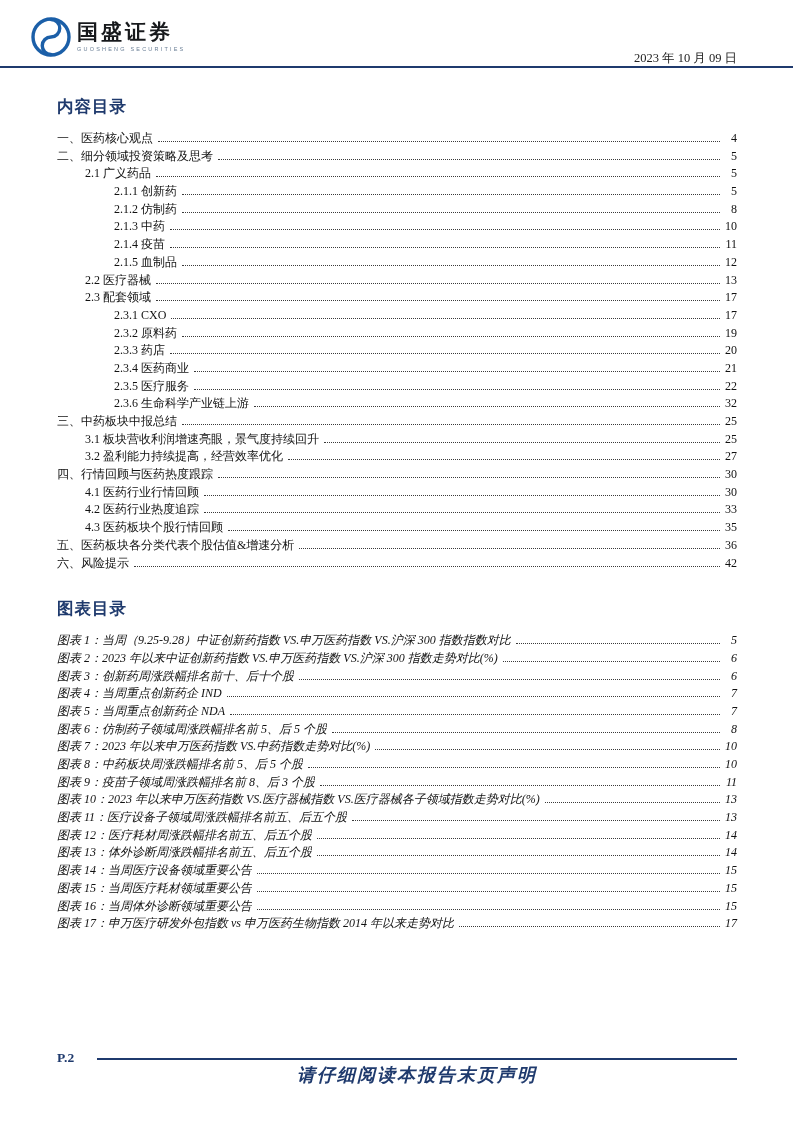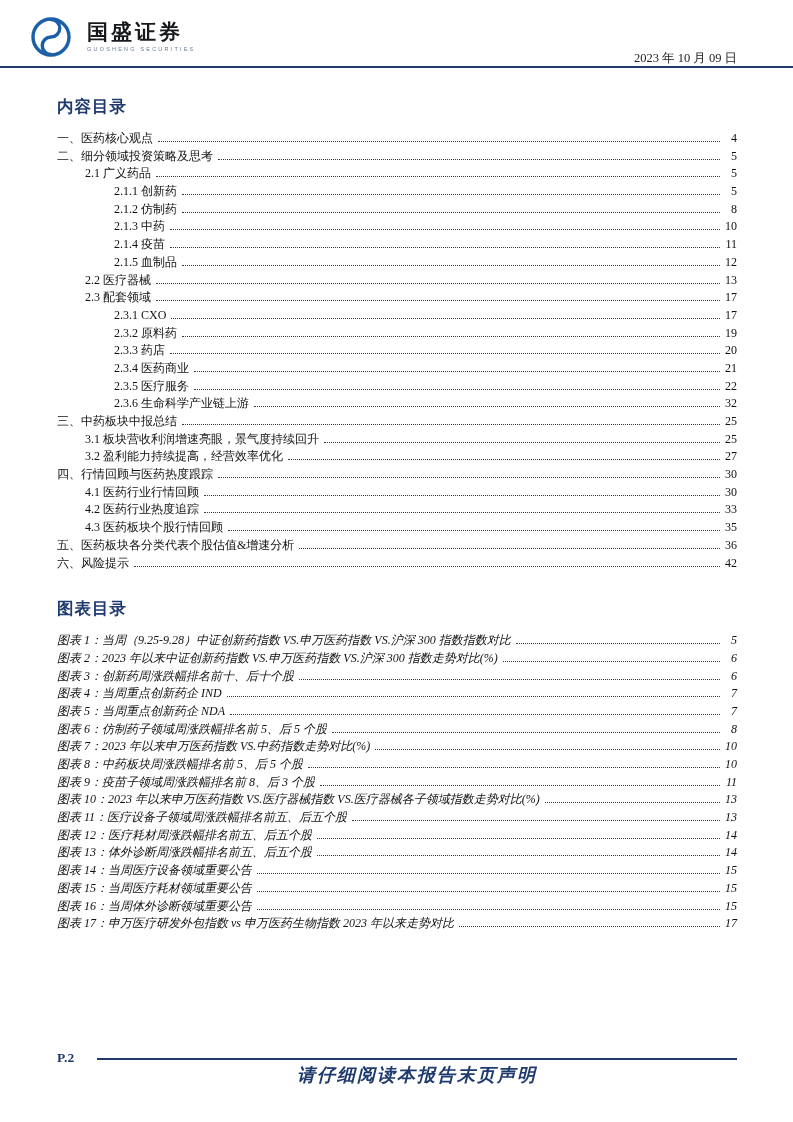--- a/index.html
+++ b/index.html
@@ -11,21 +11,21 @@
     position:relative;
     overflow:hidden;
   }
   .page{position:absolute;inset:0;}
 
   
   .header{
     position:absolute;left:30px;right:56px;top:16px;height:46px;
     display:flex;align-items:flex-start;justify-content:space-between;
   }
-  .brand{display:flex;align-items:center;gap:15px;}
+  .brand{display:flex;align-items:center;gap:5px;}
   .logo{width:42px;height:42px;flex:0 0 auto;}
   .brand-text{display:flex;flex-direction:column;line-height:1;}
   .brand-cn{
     font-size:21px;font-weight:bold;color:#17191c;
     letter-spacing:3px;font-family:"Liberation Serif", serif;
   }
   .brand-en{
     font-size:5.5px;color:#6a7f96;letter-spacing:2.2px;margin-top:4px;
     font-family:"Liberation Sans", sans-serif;
   }
@@ -315,21 +315,21 @@
           <span class="t">图表 15：当周医疗耗材领域重要公告</span>
           <span class="dots"></span>
           <span class="p">15</span>
         </div>
         <div class="row level-1">
           <span class="t">图表 16：当周体外诊断领域重要公告</span>
           <span class="dots"></span>
           <span class="p">15</span>
         </div>
         <div class="row level-1">
-          <span class="t">图表 17：申万医疗研发外包指数 vs 申万医药生物指数 2023 年以来走势对比</span>
+          <span class="t">图表 17：申万医疗研发外包指数 vs 申万医药生物指数 2014 年以来走势对比</span>
           <span class="dots"></span>
           <span class="p">17</span>
         </div>
       </div>
 
   </div>
 
   <div class="footer">
     <span class="page-num">P.2</span>
     <div class="footer-line"></div>

